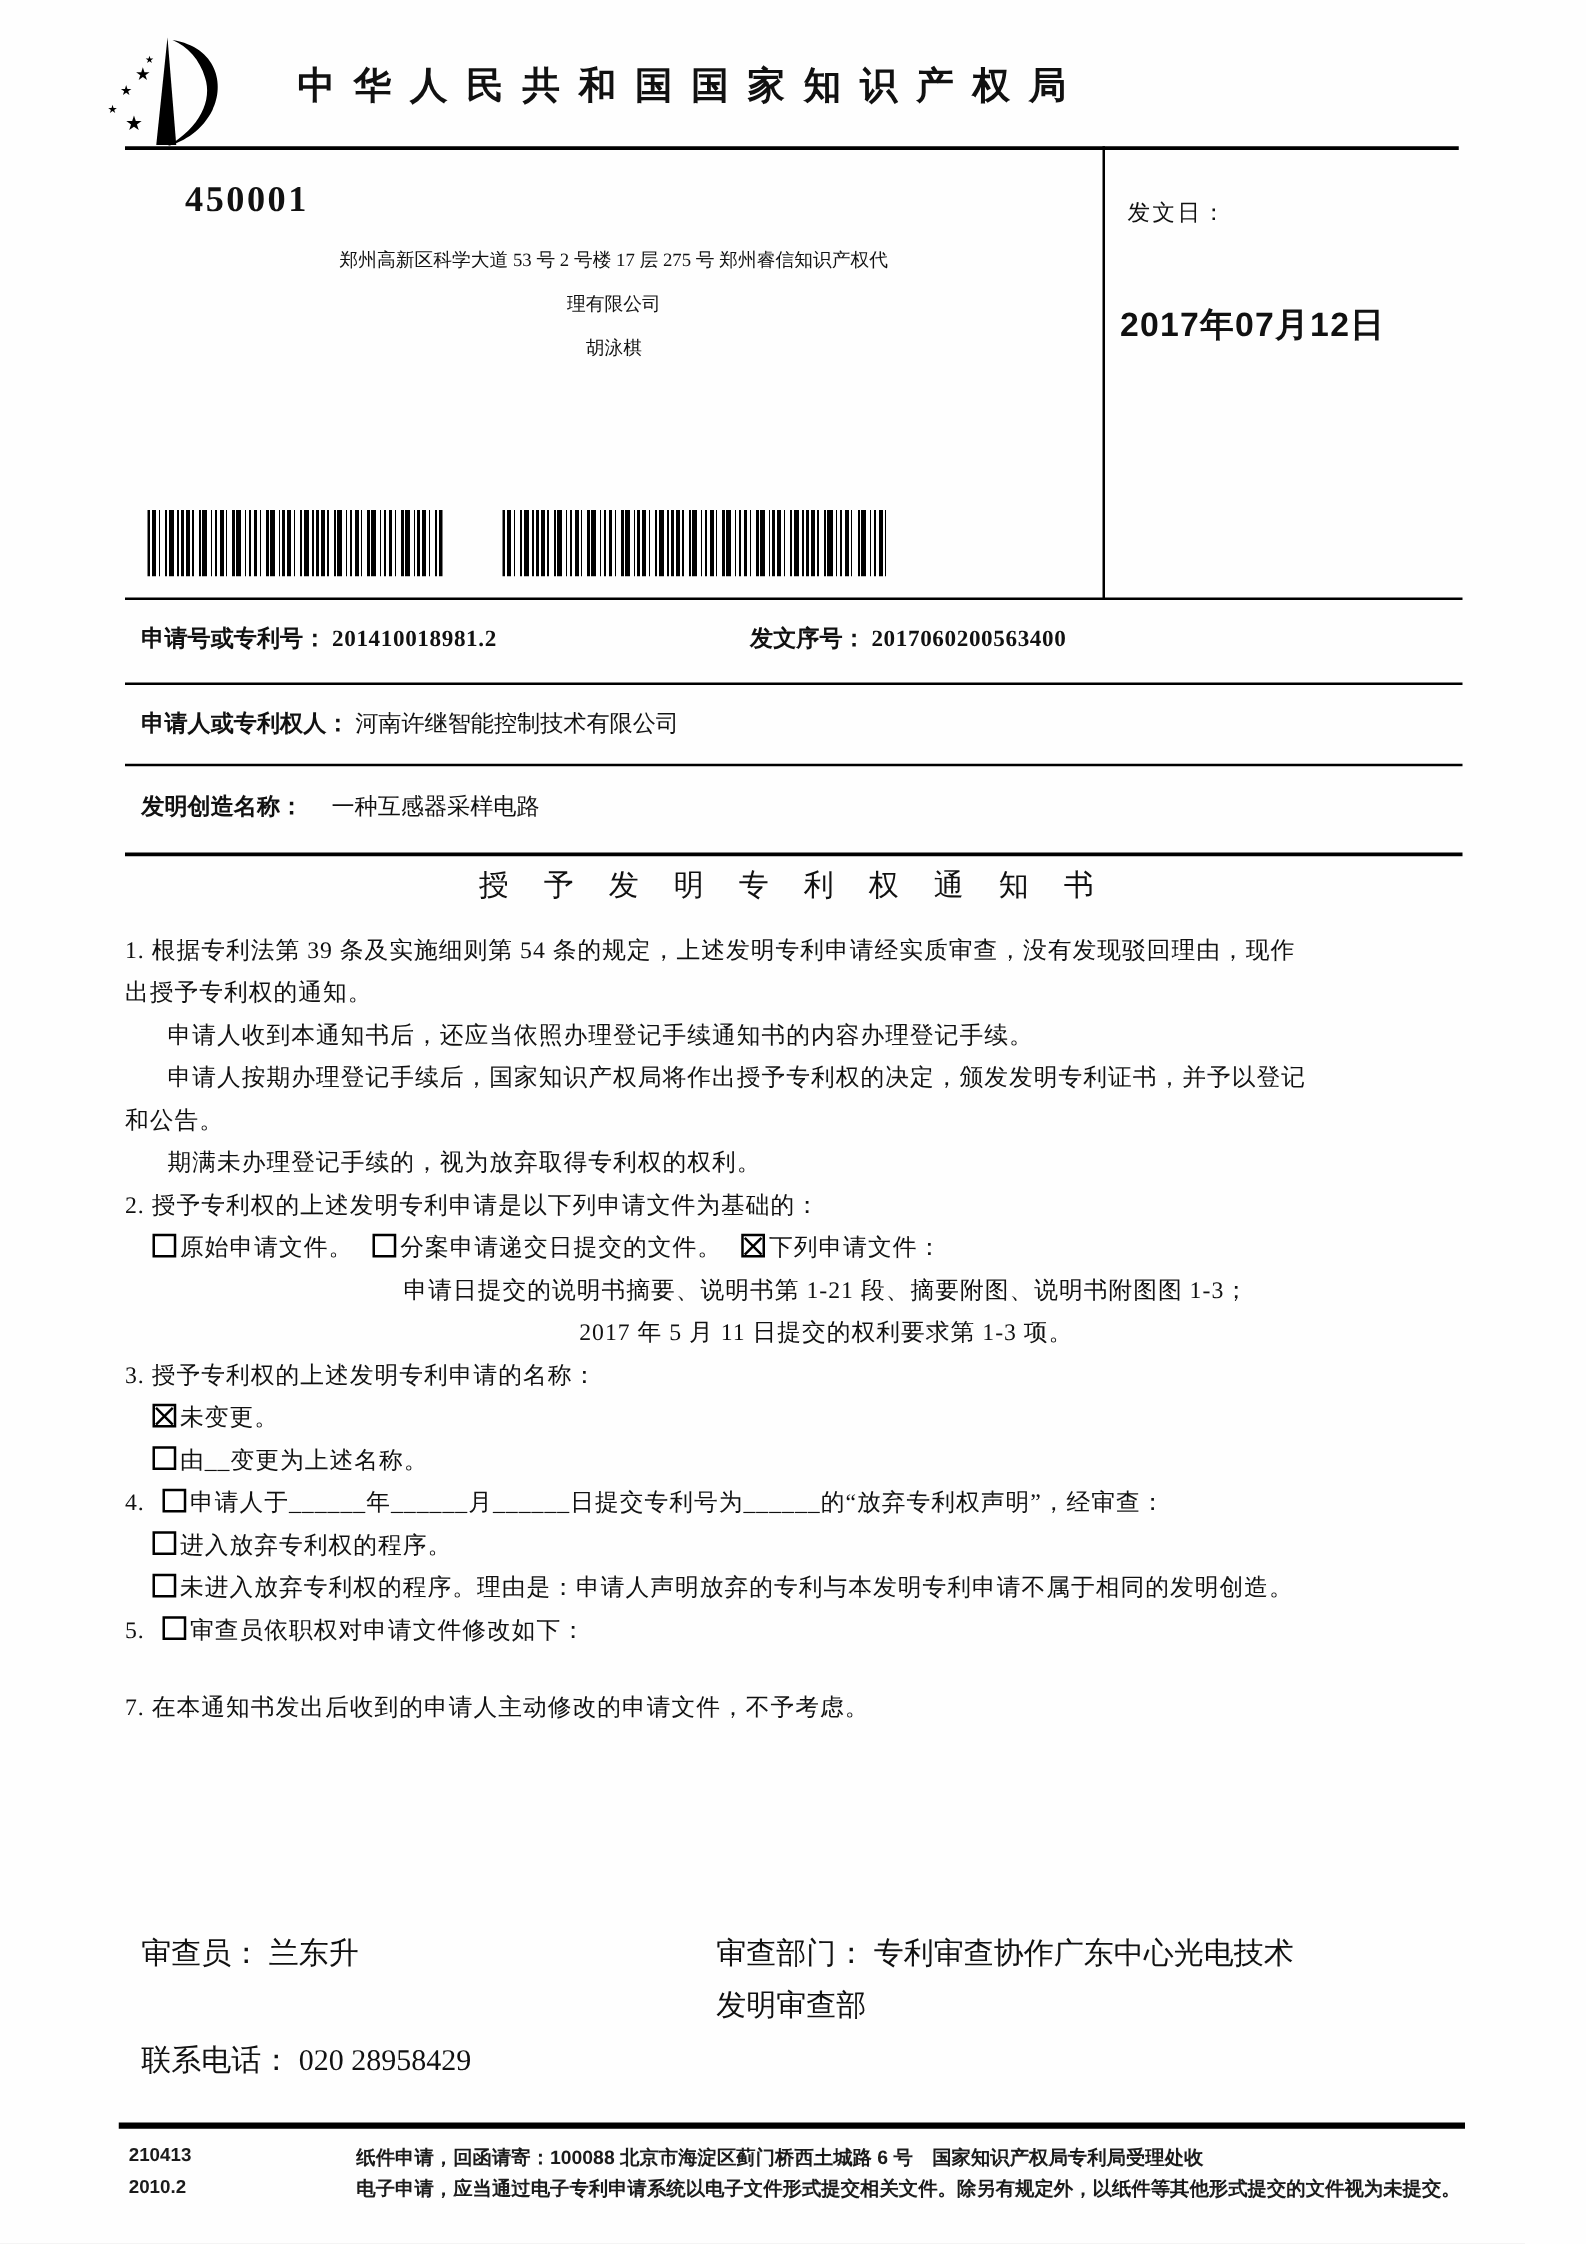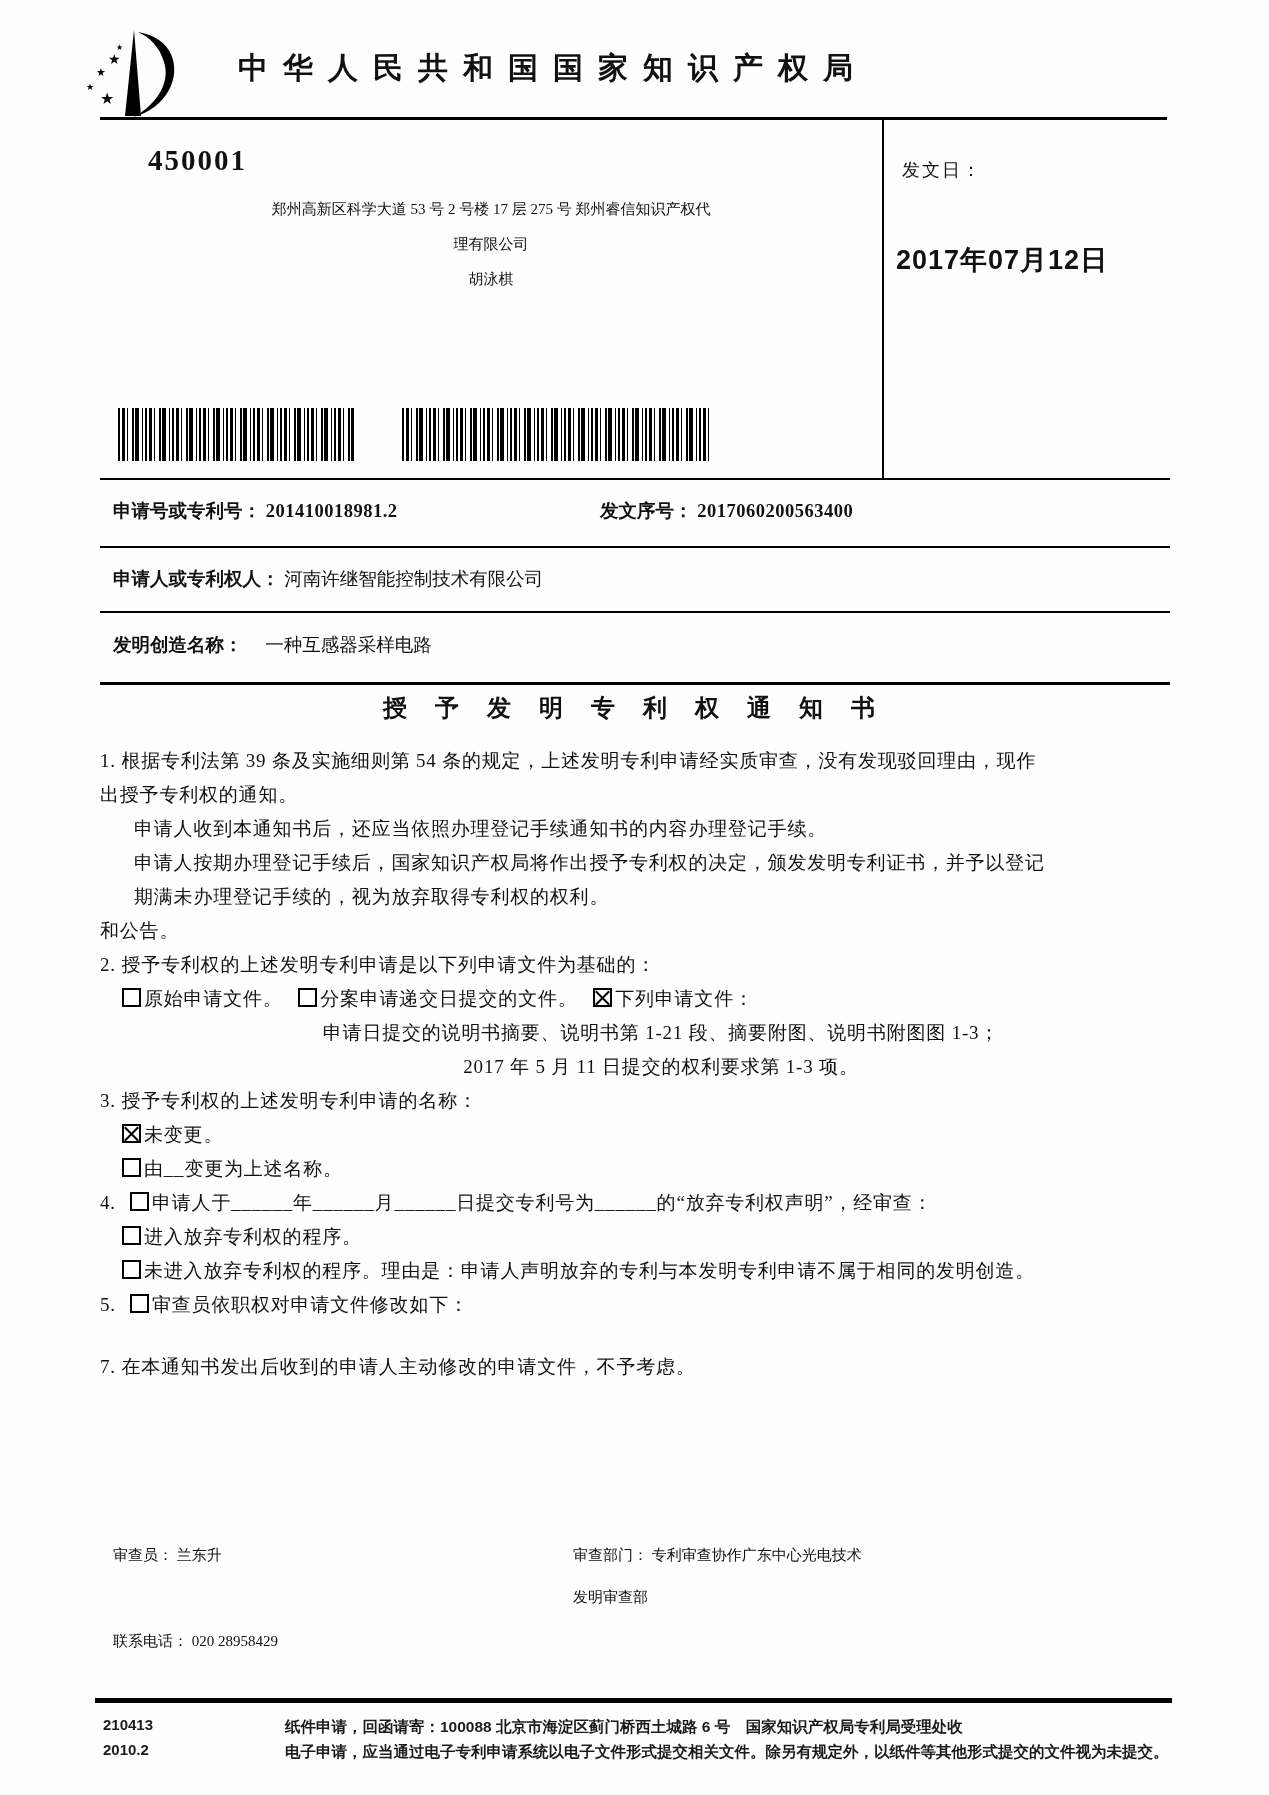--- a/index.html
+++ b/index.html
@@ -37,21 +37,21 @@
       #000 17px,#000 21px,#fff 21px,#fff 24px,
       #000 24px,#000 25px,#fff 25px,#fff 27px);
   }
   
   .meta-row{font-size:18.5px;white-space:nowrap;}
   .meta-label{font-weight:bold;}
   .meta-num{font-weight:bold;letter-spacing:0.5px;}
   
   .notice-title{
     left:0;top:692px;width:1269px;text-align:center;
-    font-size:24px;font-weight:bold;letter-spacing:11px;
+    font-size:24px;font-weight:normal;letter-spacing:11px;
   }
   
   .body-block{
     left:100px;top:744px;width:1078px;
     font-size:19px;letter-spacing:0.8px;
   }
   .line{height:34px;line-height:34px;white-space:nowrap;overflow:visible;}
   .ind1{padding-left:34px;}
   .ind2{padding-left:44px;text-align:center;}
   .ind-cb{padding-left:22px;}
@@ -61,21 +61,21 @@
     border:2px solid #000;position:relative;
     vertical-align:-2px;margin-right:3px;background:#fff;
   }
   .cb.checked::before,.cb.checked::after{
     content:"";position:absolute;left:-2px;top:6.5px;width:19px;height:2px;background:#000;
   }
   .cb.checked::before{transform:rotate(45deg);}
   .cb.checked::after{transform:rotate(-45deg);}
   .gap{height:28px;}
   
-  .review-text{font-size:15px;white-space:nowrap;text-align:right;}
+  .review-text{font-size:24px;white-space:nowrap;text-align:right;}
   
   .footer-code{font-size:15px;font-family:"Liberation Sans",sans-serif;font-weight:600;color:#1b1b1b;}
   .footer-text{
     left:237px;width:915px;
     font-size:15.5px;line-height:25px;
     font-family:"Liberation Sans",sans-serif;font-weight:600;color:#1b1b1b;margin-left:48px;
   }
 </style>
 </head>
 <body>
@@ -137,22 +137,22 @@
 
   <div class="hr" style="left:100px;top:682px;width:1070px;height:2.5px"></div>
 
   <div class="abs notice-title">授 予 发 明 专 利 权 通 知 书</div>
 
   <div class="abs body-block">
     <div class="line">1. 根据专利法第 39 条及实施细则第 54 条的规定，上述发明专利申请经实质审查，没有发现驳回理由，现作</div>
     <div class="line">出授予专利权的通知。</div>
     <div class="line ind1">申请人收到本通知书后，还应当依照办理登记手续通知书的内容办理登记手续。</div>
     <div class="line ind1">申请人按期办理登记手续后，国家知识产权局将作出授予专利权的决定，颁发发明专利证书，并予以登记</div>
+    <div class="line">和公告。</div>
     <div class="line ind1">期满未办理登记手续的，视为放弃取得专利权的权利。</div>
-    <div class="line">和公告。</div>
     <div class="line">2. 授予专利权的上述发明专利申请是以下列申请文件为基础的：</div>
     <div class="line ind-cb">
       <span class="cb"></span><span>原始申请文件。</span>
       <span class="cb" style="margin-left:10px"></span><span>分案申请递交日提交的文件。</span>
       <span class="cb checked" style="margin-left:10px"></span><span>下列申请文件：</span>
     </div>
     <div class="line ind2">申请日提交的说明书摘要、说明书第 1-21 段、摘要附图、说明书附图图 1-3；</div>
     <div class="line ind2">2017 年 5 月 11 日提交的权利要求第 1-3 项。</div>
     <div class="line">3. 授予专利权的上述发明专利申请的名称：</div>
     <div class="line ind-cb">

